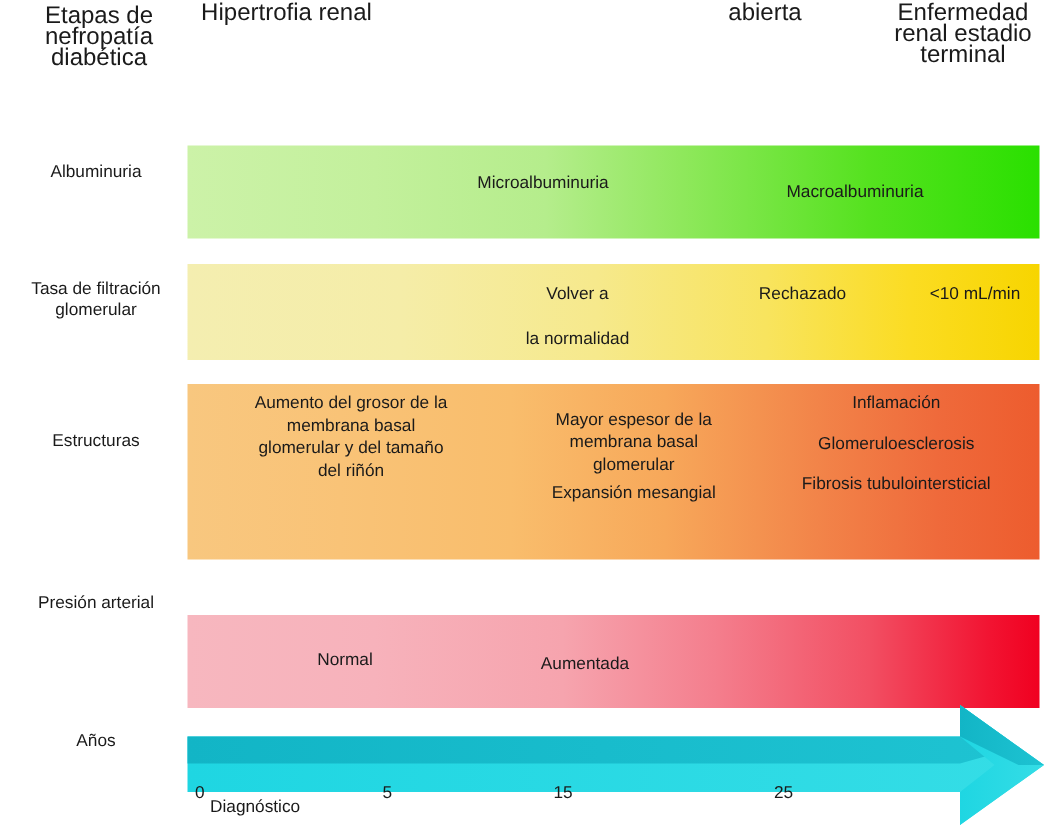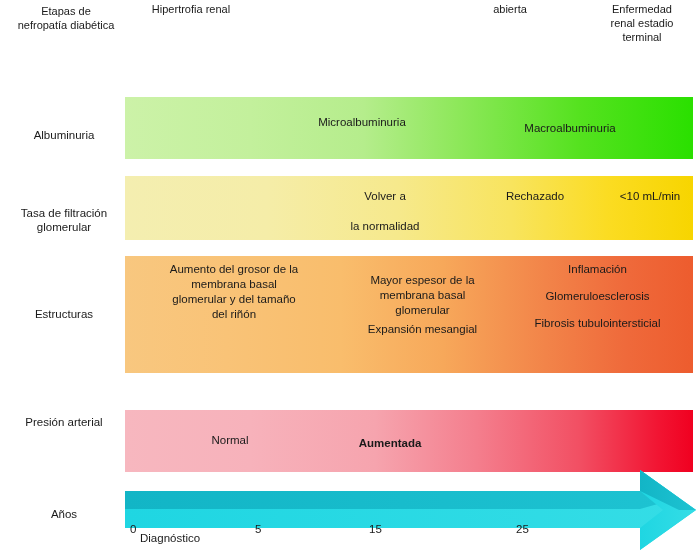--- a/index.html
+++ b/index.html
@@ -20,42 +20,41 @@
     left: 0;
     top: 0;
     width: 698px;
     height: 560px;
   }
 
   
   .hdr {
     position: absolute;
     text-align: center;
-    font-size: 11px;
+    font-size: 16px;
     line-height: 14px;
     color: #1a1a1a;
     white-space: pre-line;
   }
   .hdr-title   { left: 6px;   top: 4px;  width: 120px; }
   .hdr-s1      { left: 116px; top: 2px;  width: 150px; }
   .hdr-s2      { left: 300px; top: 2px;  width: 120px; }
   .hdr-s3      { left: 455px; top: 2px;  width: 110px; }
   .hdr-s4      { left: 590px; top: 2px;  width: 104px; }
 
   
   .rowlabel {
     position: absolute;
     text-align: center;
     font-size: 11.5px;
     line-height: 14px;
     color: #1a1a1a;
     width: 116px;
     left: 6px;
     white-space: pre-line;
-    margin-top: 20px;
   }
 
   
   .bar {
     position: absolute;
     left: 125px;
     width: 568px;
   }
   .bar-albuminuria {
     top: 97px; height: 62px;
@@ -153,21 +152,21 @@
 glomerular</div>
     <div class="celltext" style="left:215px; top:66px; width:165px;">Expansión mesangial</div>
     <div class="celltext" style="left:385px; top:6px; width:175px;text-align:center;">Inflamación</div>
     <div class="celltext" style="left:385px; top:33px; width:175px;">Glomeruloesclerosis</div>
     <div class="celltext" style="left:380px; top:60px; width:185px;">Fibrosis tubulointersticial</div>
   </div>
 
   <div class="rowlabel" style="top:395px">Presión arterial</div>
   <div class="bar bar-presion">
     <div class="celltext" style="left:45px; top:23px; width:120px;">Normal</div>
-    <div class="celltext" style="left:200px; top:26px; width:130px;font-weight:bold;">Aumentada</div>
+    <div class="celltext" style="left:200px; top:26px; width:130px;">Aumentada</div>
   </div>
 
   <div class="rowlabel" style="top:487px">Años</div>
 
   <div class="arrow-wrap">
     <svg width="575" height="88" viewBox="0 0 575 88" xmlns="http://www.w3.org/2000/svg">
       <defs>
         <linearGradient id="tealTop" x1="0" y1="0" x2="1" y2="0">
           <stop offset="0" stop-color="#12b5c6"></stop>
           <stop offset="1" stop-color="#1ec3d2"></stop>

